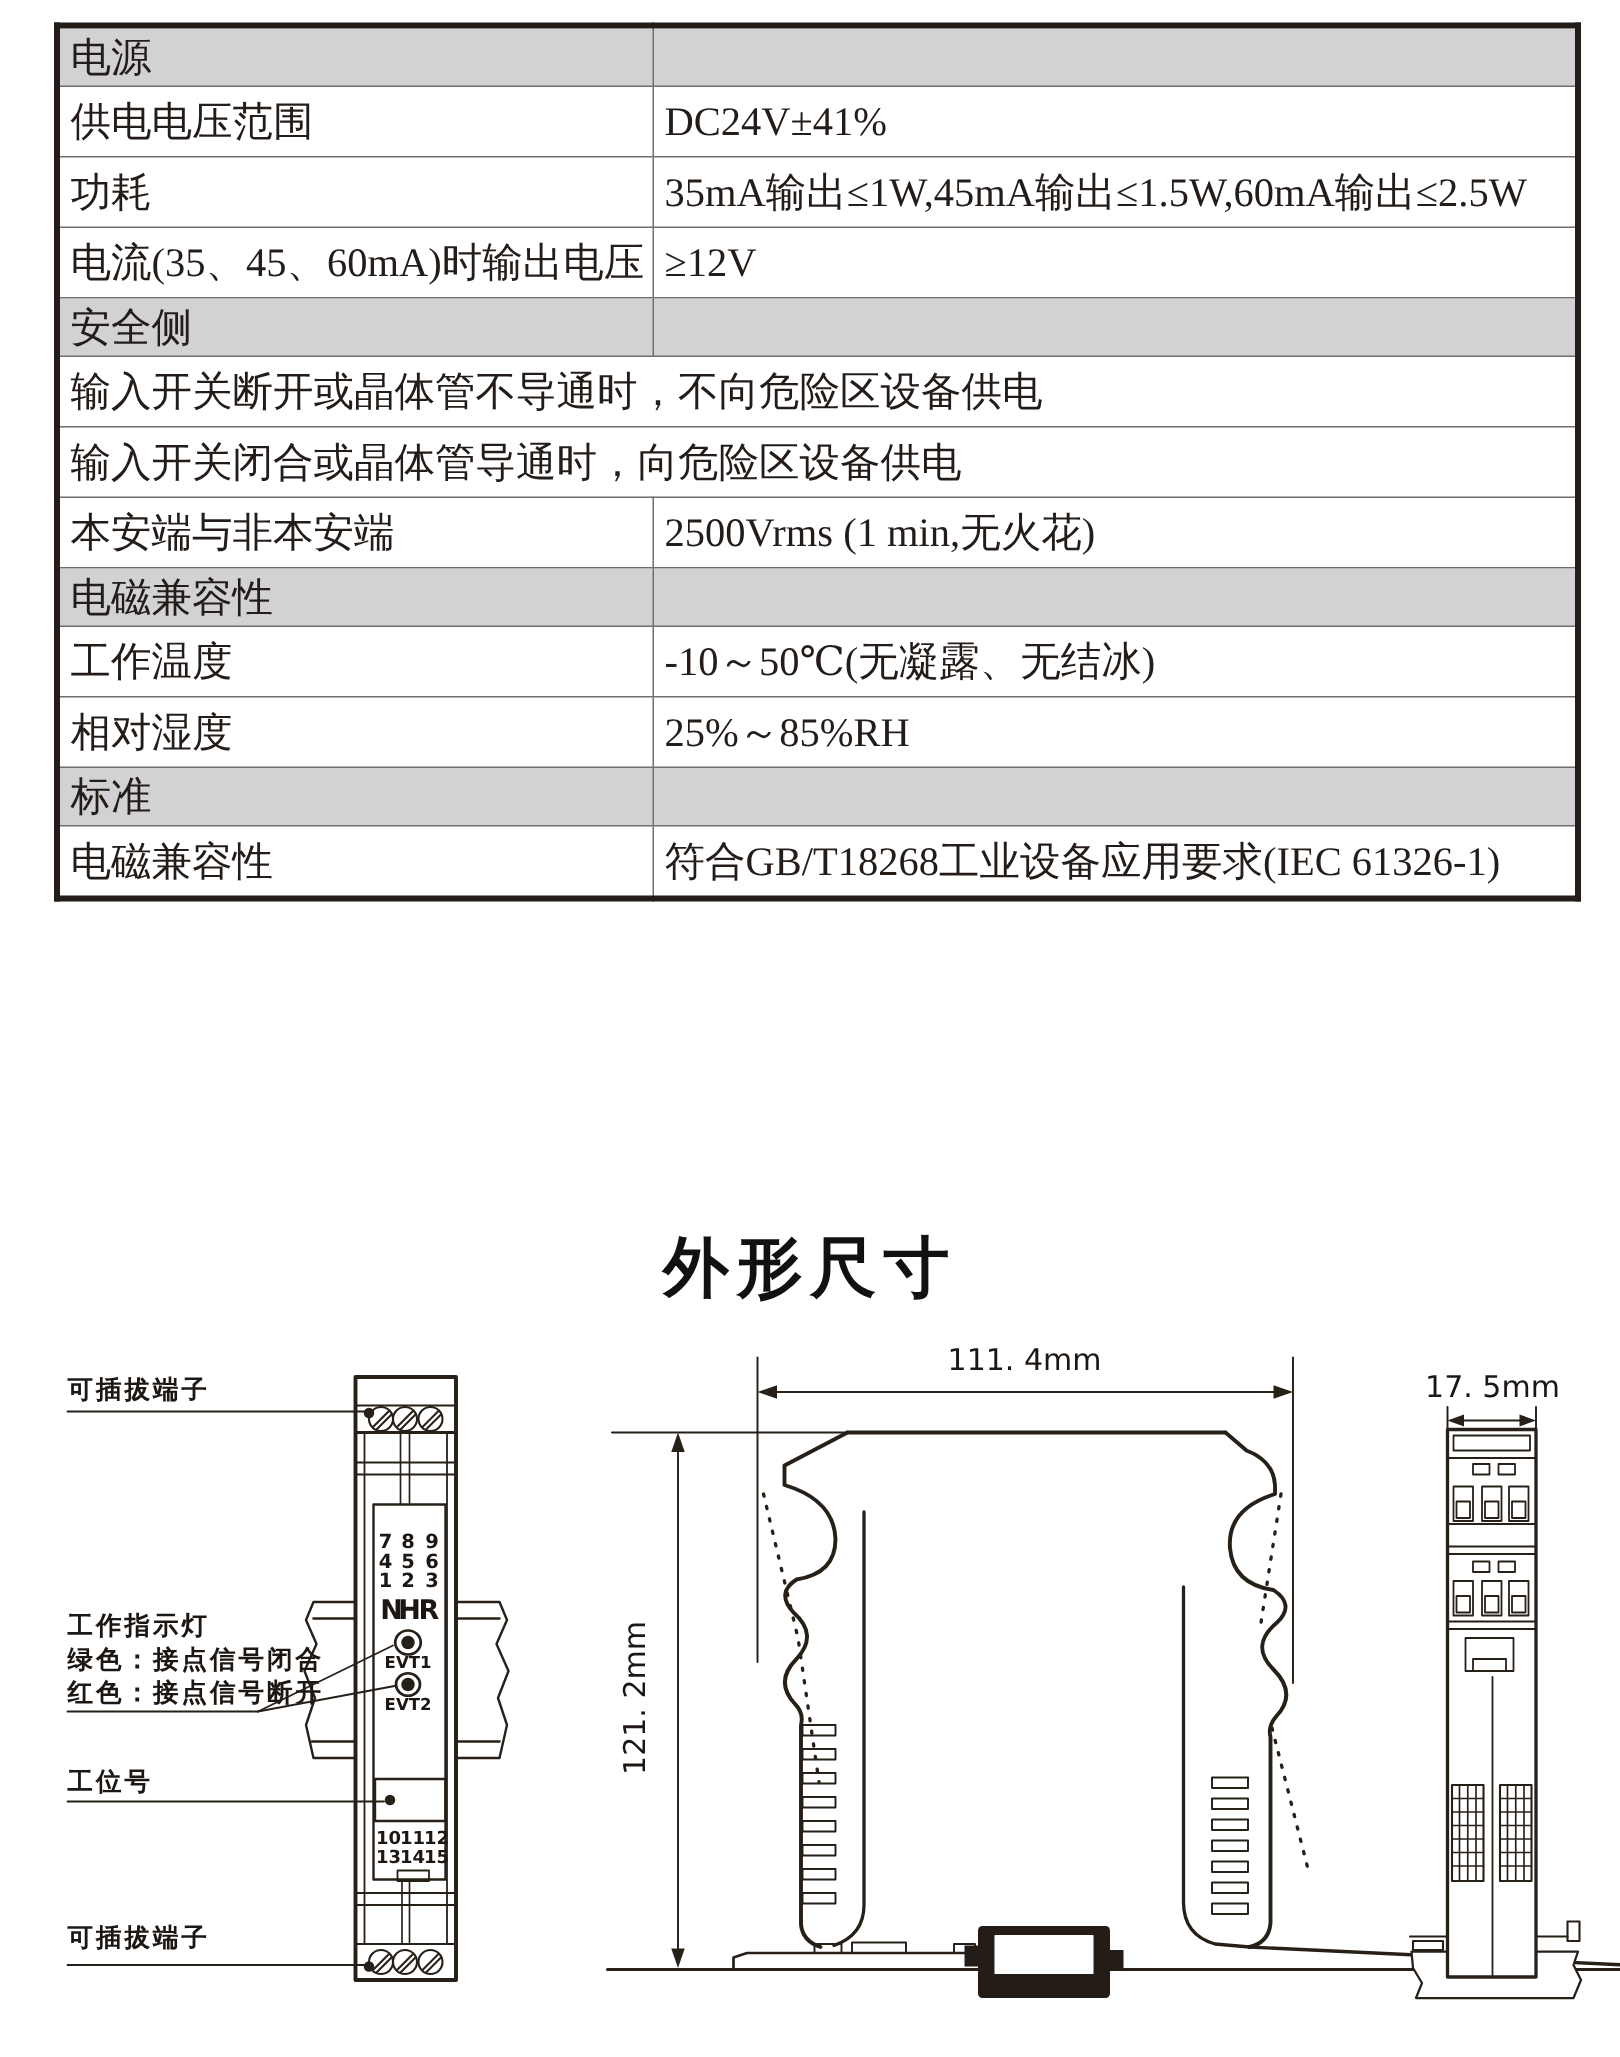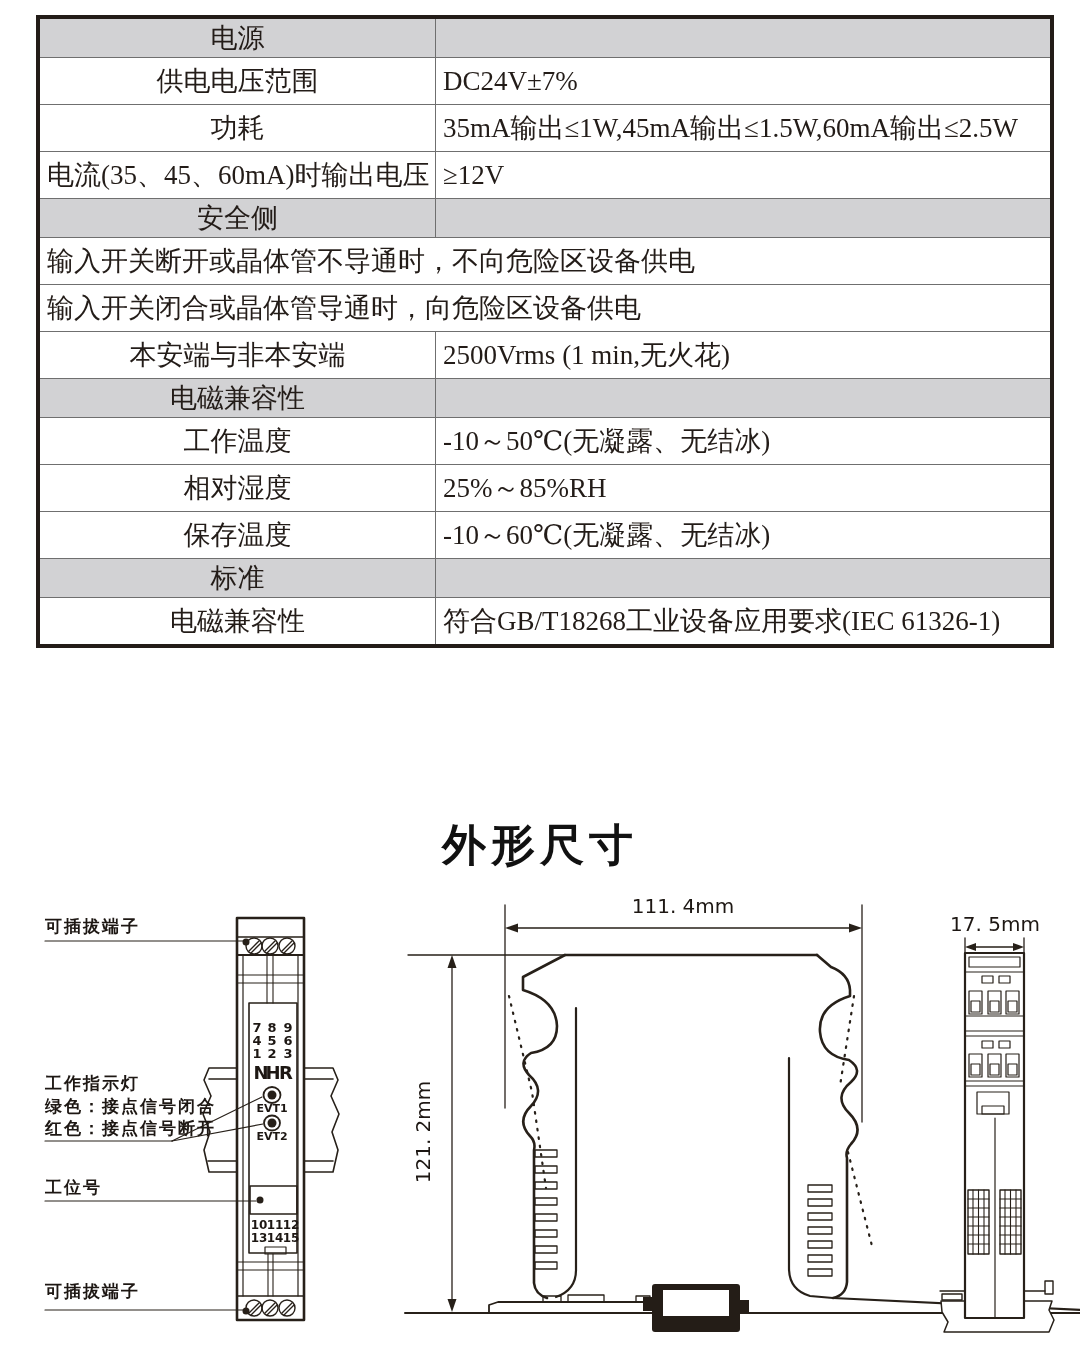--- a/index.html
+++ b/index.html
@@ -4,21 +4,21 @@
 <style>
   html,body{margin:0;padding:0;background:#ffffff;}
   .page{position:relative;width:1080px;height:1371px;background:#ffffff;overflow:hidden;
         font-family:"Liberation Serif","DejaVu Serif",serif;color:#231c18;}
   table.spec{position:absolute;left:36px;top:15px;width:1018px;border-collapse:collapse;
         border:4px solid #231c18;table-layout:fixed;}
   table.spec td{border:1px solid #6f6f6f;font-size:27px;padding:1px 7px;vertical-align:middle;
         overflow:hidden;white-space:nowrap;}
   tr.section td{background:#d2d2d4;height:34px;}
   tr.data td{height:44px;}
-  td.c0{width:381px;text-align:center;}
+  td.c0{width:381px;}
   .doc-title{position:absolute;left:0;top:816px;width:100%;text-align:center;margin:0;
         font-family:"DejaVu Sans","Liberation Sans",sans-serif;font-weight:700;
         font-size:44px;letter-spacing:5px;color:#111111;}
   svg.drawings{position:absolute;left:0;top:880px;}
   svg text{font-family:"DejaVu Sans","Liberation Sans",sans-serif;fill:#1d1713;}
   .lbl{font-size:17px;font-weight:700;letter-spacing:2px;}
   .dim{font-size:20px;font-weight:500;}
   .digit{font-size:13px;font-weight:700;}
   .digit2{font-size:12px;font-weight:700;}
   .evt{font-size:11px;font-weight:700;}
@@ -30,21 +30,21 @@
 <div class="page">
 
   <table class="spec">
     <tbody>
         <tr class="section">
           <td class="c0">电源</td>
           <td></td>
         </tr>
     <tr class="data">
           <td class="c0">供电电压范围</td>
-          <td>DC24V±7%</td>
+          <td>DC24V±41%</td>
         </tr>
     <tr class="data">
           <td class="c0">功耗</td>
           <td>35mA输出≤1W,45mA输出≤1.5W,60mA输出≤2.5W</td>
         </tr>
     <tr class="data">
           <td class="c0">电流(35、45、60mA)时输出电压</td>
           <td>≥12V</td>
         </tr>
     <tr class="section">
@@ -65,24 +65,20 @@
           <td class="c0">电磁兼容性</td>
           <td></td>
         </tr>
     <tr class="data">
           <td class="c0">工作温度</td>
           <td>-10～50℃(无凝露、无结冰)</td>
         </tr>
     <tr class="data">
           <td class="c0">相对湿度</td>
           <td>25%～85%RH</td>
-        </tr>
-    <tr class="data">
-          <td class="c0">保存温度</td>
-          <td>-10～60℃(无凝露、无结冰)</td>
         </tr>
     <tr class="section">
           <td class="c0">标准</td>
           <td></td>
         </tr>
     <tr class="data">
           <td class="c0">电磁兼容性</td>
           <td>符合GB/T18268工业设备应用要求(IEC 61326-1)</td>
         </tr>
   </tbody>

